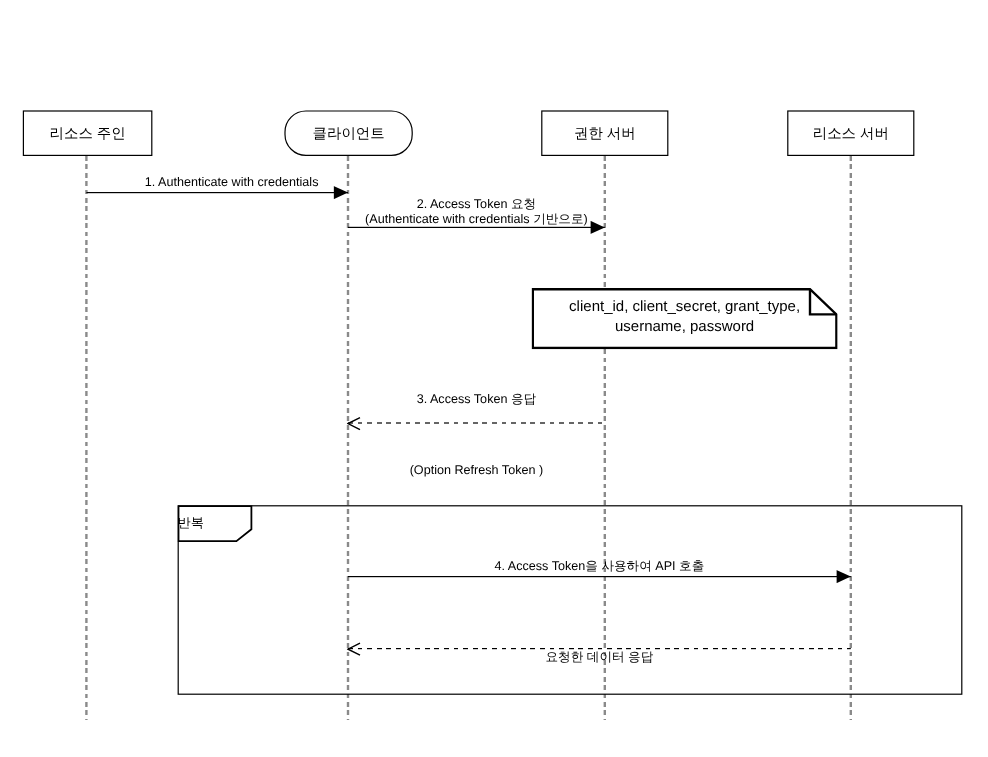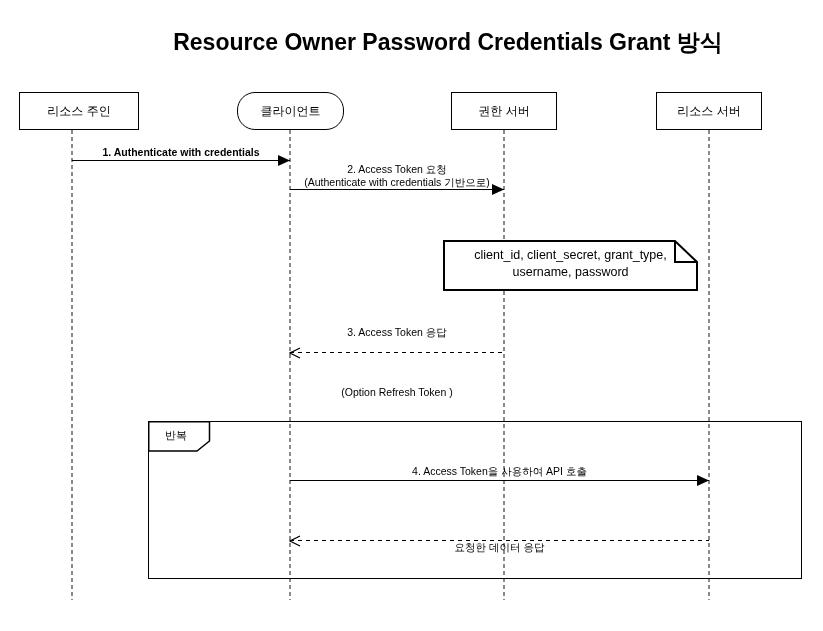--- a/index.html
+++ b/index.html
@@ -20,21 +20,21 @@
     border:1px solid #000; background:#fff;
     display:flex; align-items:center; justify-content:center;
     font-size:12px; white-space:nowrap; z-index:3;
   }
   .loop-frame {
     position:absolute; left:148px; top:421px; width:654px; height:158px;
     box-sizing:border-box; border:1.5px solid #000; z-index:1;
   }
   .loop-pentagon { position:absolute; left:148px; top:421px; z-index:2; }
   .loop-label {
-    position:absolute; left:148px; top:428px; width:56px; text-align:center;
+    position:absolute; left:148px; top:428px; width:56px; text-align:left;
     font-size:11px; z-index:3;
   }
   .msg-label {
     position:absolute; font-size:10.5px; text-align:center; white-space:nowrap; z-index:4;
   }
   .msg-line { position:absolute; height:0; border-top:1px solid #000; z-index:4; }
   .msg-line.dashed {
     border-top:none; height:1px;
     background:repeating-linear-gradient(to right, #000 0 4px, transparent 4px 8px);
   }
@@ -44,47 +44,46 @@
   .note-text {
     position:absolute; left:0; top:7px; width:255px; text-align:center;
     font-size:12.5px; line-height:17px; z-index:5;
   }
 </style>
 </head>
 <body>
 
 <div class="canvas">
 
-  <div class="title">Resource Owner Password Credentials Grant 방식</div>
 
   <div class="lifeline" style="left:71px;"></div>
   <div class="lifeline" style="left:289px;"></div>
   <div class="lifeline" style="left:503px;"></div>
   <div class="lifeline" style="left:708px;"></div>
 
-  <div class="actor" style="left:19px;width:120px;">
+  <div class="actor" style="left:19px;width:108px;">
     <span>리소스 주인</span>
   </div>
   <div class="actor" style="left:237px;width:107px;border-radius:18px;">
     <span>클라이언트</span>
   </div>
   <div class="actor" style="left:451px;width:106px;">
     <span>권한 서버</span>
   </div>
   <div class="actor" style="left:656px;width:106px;">
     <span>리소스 서버</span>
   </div>
 
   <div class="loop-frame"></div>
   <svg class="loop-pentagon" width="63" height="31">
     <polygon points="0.75,0.75 61.5,0.75 61.5,20 49,30 0.75,30" fill="#ffffff" stroke="#000000" stroke-width="1.5"></polygon>
   </svg>
   <div class="loop-label">반복</div>
 
-  <div class="msg-label" style="left:72px;width:218px;top:146px;font-weight:bold;">1. Authenticate with credentials</div>
+  <div class="msg-label" style="left:84px;width:218px;top:146px;">1. Authenticate with credentials</div>
   <div class="msg-line" style="left:72px;width:218px;top:160px;"></div>
   <svg class="arrowhead" style="left:278px;top:155px;" width="12" height="11">
     <path d="M0,0 L12,5.5 L0,11 Z" fill="#000000"></path>
   </svg>
 
   <div class="msg-label" style="left:290px;width:214px;top:163px;">2. Access Token 요청</div>
   <div class="msg-label" style="left:290px;width:214px;top:176px;">(Authenticate with credentials 기반으로)</div>
   <div class="msg-line" style="left:290px;width:214px;top:189px;"></div>
   <svg class="arrowhead" style="left:492px;top:184px;" width="12" height="11">
     <path d="M0,0 L12,5.5 L0,11 Z" fill="#000000"></path>

